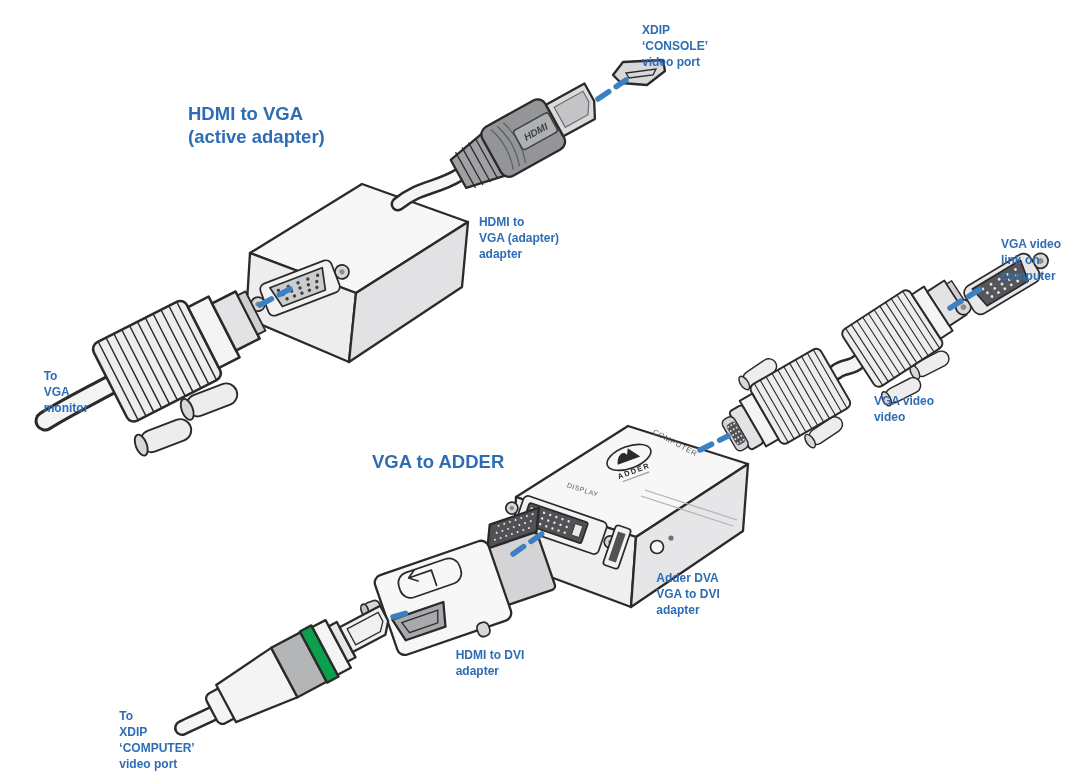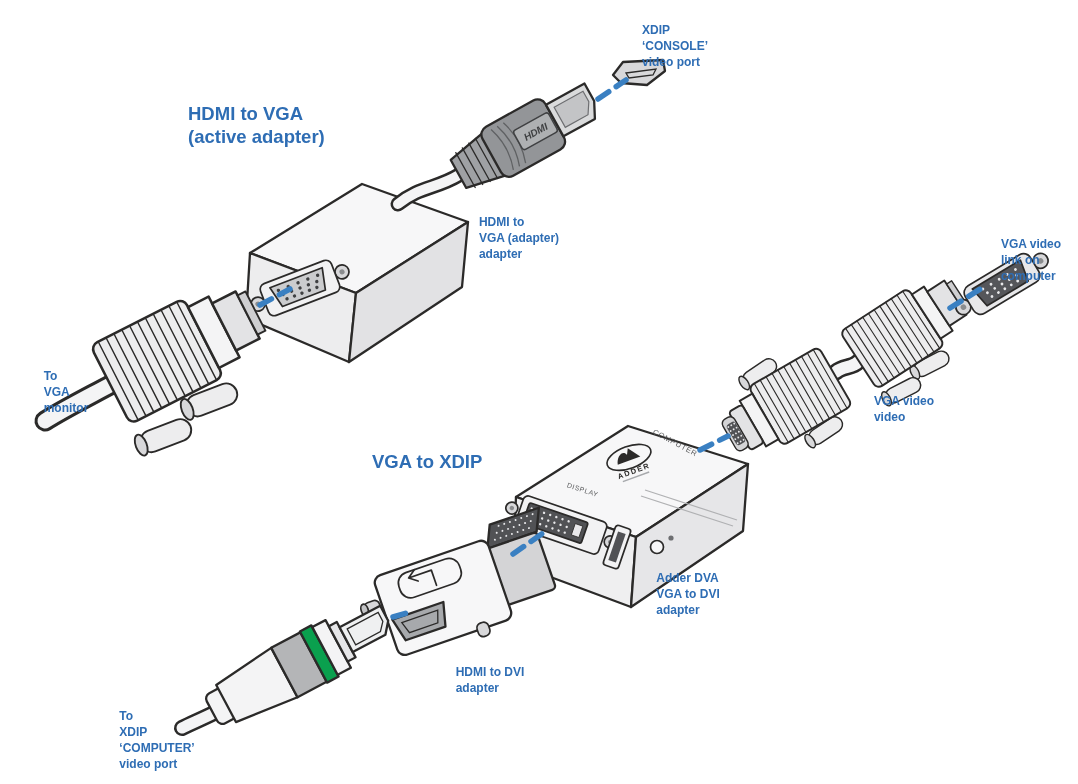--- a/index.html
+++ b/index.html
@@ -351,21 +351,21 @@
   <path class="dash" d="M950,308 L982,288"></path>
   <path class="dash" d="M513,554 L543,533"></path>
   <path class="dash" d="M393,617 L413,611"></path>
 </svg>
 
   <div class="label heading" style="left:188px;top:102px">
       <div><span class="seg-b">HDMI to VGA</span></div>
       <div><span class="seg-b">(active adapter)</span></div>
     </div>
   <div class="label heading" style="left:372px;top:450px">
-      <div><span class="seg-b">VGA to XDIP</span></div>
+      <div><span class="seg-b">VGA to ADDER</span></div>
     </div>
   <div class="label" style="left:675px;top:22px">
       <div><span class="seg-b">XDIP</span></div>
       <div><span class="seg-b">‘CONSOLE’</span></div>
       <div><span class="seg-r">video port</span></div>
     </div>
   <div class="label" style="left:519px;top:214px">
       <div><span class="seg-b">HDMI</span><span class="seg-r"> to</span></div>
       <div><span class="seg-b">VGA</span><span class="seg-r"> (adapter)</span></div>
       <div><span class="seg-r">adapter</span></div>
@@ -382,21 +382,21 @@
     </div>
   <div class="label" style="left:904px;top:393px">
       <div><span class="seg-b">VGA</span><span class="seg-r"> video</span></div>
       <div><span class="seg-r">video</span></div>
     </div>
   <div class="label" style="left:688px;top:570px">
       <div><span class="seg-b">Adder DVA</span></div>
       <div><span class="seg-b">VGA</span><span class="seg-r"> to </span><span class="seg-b">DVI</span></div>
       <div><span class="seg-r">adapter</span></div>
     </div>
-  <div class="label" style="left:490px;top:664px">
+  <div class="label" style="left:490px;top:647px">
       <div><span class="seg-b">HDMI</span><span class="seg-r"> to </span><span class="seg-b">DVI</span></div>
       <div><span class="seg-r">adapter</span></div>
     </div>
   <div class="label" style="left:157px;top:708px">
       <div><span class="seg-r">To</span></div>
       <div><span class="seg-b">XDIP</span></div>
       <div><span class="seg-b">‘COMPUTER’</span></div>
       <div><span class="seg-r">video port</span></div>
     </div>
 </div>

